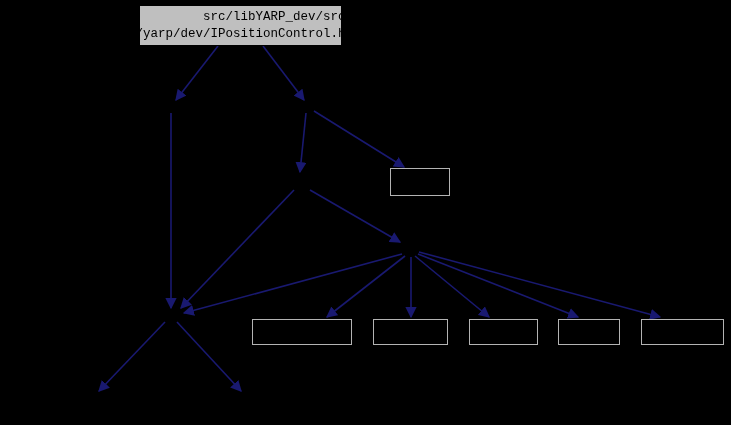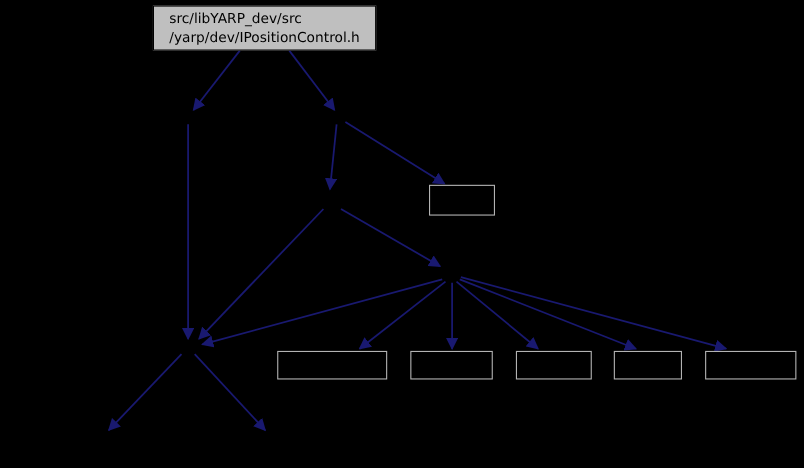--- a/index.html
+++ b/index.html
@@ -71,21 +71,21 @@
         <line x1="411" y1="257" x2="411" y2="317" stroke="#191970" stroke-width="1.6" marker-end="url(#arrowhead)"></line>
         <line x1="415" y1="256" x2="489" y2="317" stroke="#191970" stroke-width="1.6" marker-end="url(#arrowhead)"></line>
         <line x1="418" y1="254" x2="578" y2="317" stroke="#191970" stroke-width="1.6" marker-end="url(#arrowhead)"></line>
         <line x1="419" y1="252" x2="660" y2="317" stroke="#191970" stroke-width="1.6" marker-end="url(#arrowhead)"></line>
         <line x1="165" y1="322" x2="99" y2="391" stroke="#191970" stroke-width="1.6" marker-end="url(#arrowhead)"></line>
         <line x1="177" y1="322" x2="241" y2="391" stroke="#191970" stroke-width="1.6" marker-end="url(#arrowhead)"></line>
       </g>
   </svg>
 
   <div id="nodes-group">
-      <div class="graph-node node-root" style="left: 139px; top: 5px; width: 203px; height: 41px; background: rgb(191, 191, 191); border-color: rgb(0, 0, 0); color: rgb(0, 0, 0);"><div style="padding: 0px 6px; text-align: left;">src/libYARP_dev/src
+      <div class="graph-node node-root" style="left: 139px; top: 5px; width: 203px; height: 41px; background: rgb(191, 191, 191); border-color: rgb(0, 0, 0); color: rgb(0, 0, 0);"><div style="padding: 0px 6px; text-align: right; font-family: Liberation Mono, monospace;">src/libYARP_dev/src
 /yarp/dev/IPositionControl.h</div></div>
       <div class="graph-node node-empty" style="left: 390px; top: 168px; width: 60px; height: 28px; background: rgb(0, 0, 0); border-color: rgb(179, 179, 179);"></div>
       <div class="graph-node node-empty" style="left: 252px; top: 319px; width: 100px; height: 26px; background: rgb(0, 0, 0); border-color: rgb(179, 179, 179);"></div>
       <div class="graph-node node-empty" style="left: 373px; top: 319px; width: 75px; height: 26px; background: rgb(0, 0, 0); border-color: rgb(179, 179, 179);"></div>
       <div class="graph-node node-empty" style="left: 469px; top: 319px; width: 69px; height: 26px; background: rgb(0, 0, 0); border-color: rgb(179, 179, 179);"></div>
       <div class="graph-node node-empty" style="left: 558px; top: 319px; width: 62px; height: 26px; background: rgb(0, 0, 0); border-color: rgb(179, 179, 179);"></div>
       <div class="graph-node node-empty" style="left: 641px; top: 319px; width: 83px; height: 26px; background: rgb(0, 0, 0); border-color: rgb(179, 179, 179);"></div>
       <div class="graph-node node-hub" style="left: 164px; top: 99px; width: 14px; height: 14px;"></div>
       <div class="graph-node node-hub" style="left: 301px; top: 99px; width: 14px; height: 14px;"></div>
       <div class="graph-node node-hub" style="left: 294px; top: 175px; width: 14px; height: 14px;"></div>

